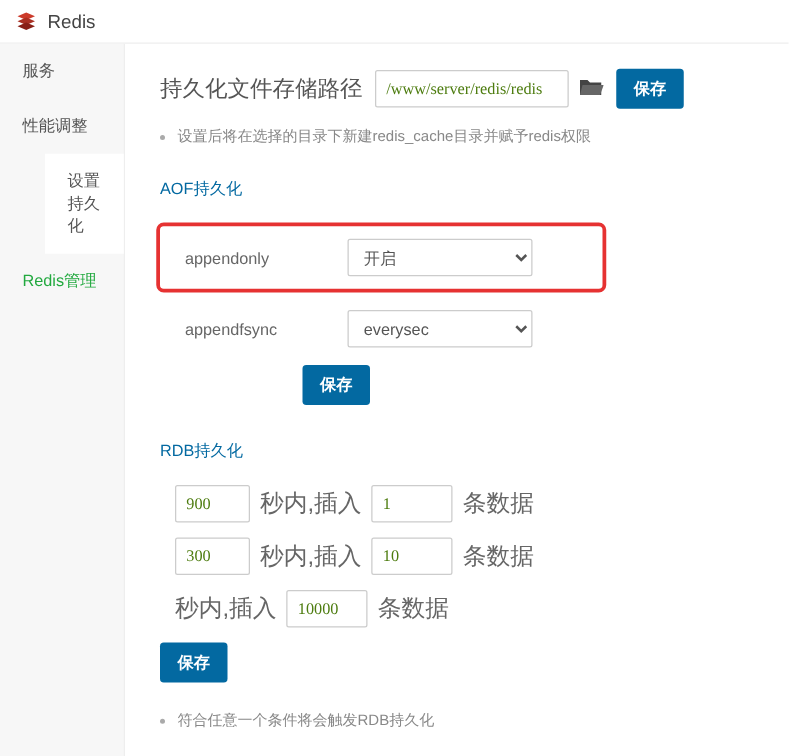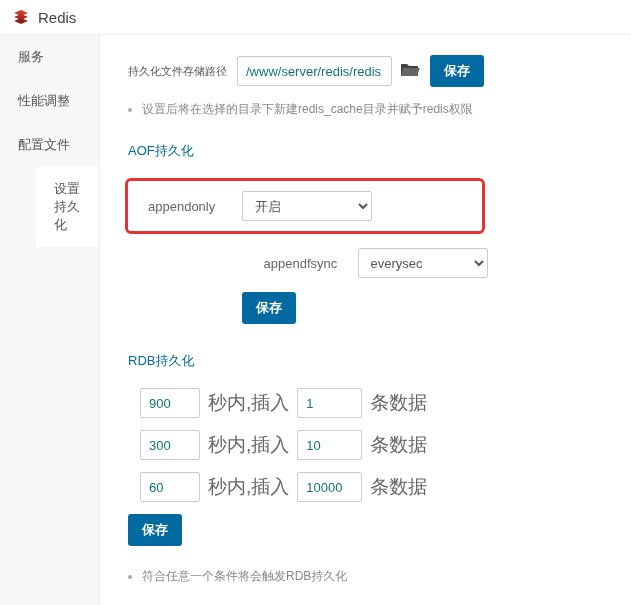--- a/index.html
+++ b/index.html
@@ -59,31 +59,32 @@
     .main {
       flex: 1;
       padding: 20px 28px;
     }
     .row {
       display: flex;
       align-items: center;
       margin-bottom: 14px;
     }
     .label {
-      font-size: 11px;
+      font-size: 18px;
       color: #555;
       margin-right: 10px;
     }
     input[type="text"] {
       border: 1px solid #ccc;
       border-radius: 2px;
       padding: 6px 8px;
       font-size: 13px;
-      color: #0f766e;
+      color: #4d7c0f;
       height: 30px;
+      font-family: Liberation Serif, serif;
     }
     .path-input {
       width: 155px;
     }
     .folder-icon {
       margin-left: 8px;
       margin-right: 10px;
       cursor: pointer;
     }
     .btn-save {
@@ -132,29 +133,29 @@
       color: #666;
       margin-right: 4px;
     }
     select {
       border: 1px solid #ccc;
       border-radius: 2px;
       padding: 5px 8px;
       font-size: 13px;
       color: #555;
       height: 30px;
-      width: 130px;
+      width: 148px;
       background: #fff;
+      margin-left: 36px;
     }
     .indent-row {
       display: flex;
       align-items: center;
       padding-left: 20px;
       margin-bottom: 14px;
-      justify-content: center;
     }
     .indent-save {
       padding-left: 114px;
       margin-bottom: 28px;
     }
     .rdb-row {
       display: flex;
       align-items: center;
       margin-bottom: 12px;
       padding-left: 12px;
@@ -188,22 +189,22 @@
       <path d="M2 13 L9 10 L16 13 L9 16 Z" fill="#881f16"></path>
     </svg>
   </span>
   <span class="header-title">Redis</span>
 </div>
 
 <div class="layout">
   <div class="sidebar">
     <div class="sidebar-item">服务</div>
     <div class="sidebar-item">性能调整</div>
-    <div class="sidebar-item">配置文件</div>
     <div class="sidebar-item active">设置持久化</div>
+    <div class="sidebar-item green">Redis管理</div>
   </div>
 
   <div class="main">
     <div class="row">
       <span class="label">持久化文件存储路径</span>
       <input type="text" class="path-input" value="/www/server/redis/redis" style="">
       <span class="folder-icon">
         <svg width="20" height="16" viewBox="0 0 20 16">
           <path d="M1 2 L7 2 L9 4 L18 4 L18 14 L1 14 Z" fill="#444"></path>
           <path d="M3 6 L20 6 L17 14 L1 14 Z" fill="#666"></path>
@@ -247,21 +248,20 @@
     </div>
 
     <div class="rdb-row">
       <input type="text" class="rdb-input-sec" value="300" style="">
       <span class="rdb-text">秒内,插入</span>
       <input type="text" class="rdb-input-cnt" value="10" style="">
       <span class="rdb-text">条数据</span>
     </div>
 
     <div class="rdb-row">
-      <input type="text" class="rdb-input-sec" value="60" style="">
       <span class="rdb-text">秒内,插入</span>
       <input type="text" class="rdb-input-cnt" value="10000" style="">
       <span class="rdb-text">条数据</span>
     </div>
 
     <div class="rdb-save">
       <button class="btn-save">保存</button>
     </div>
 
     <div class="hint">

